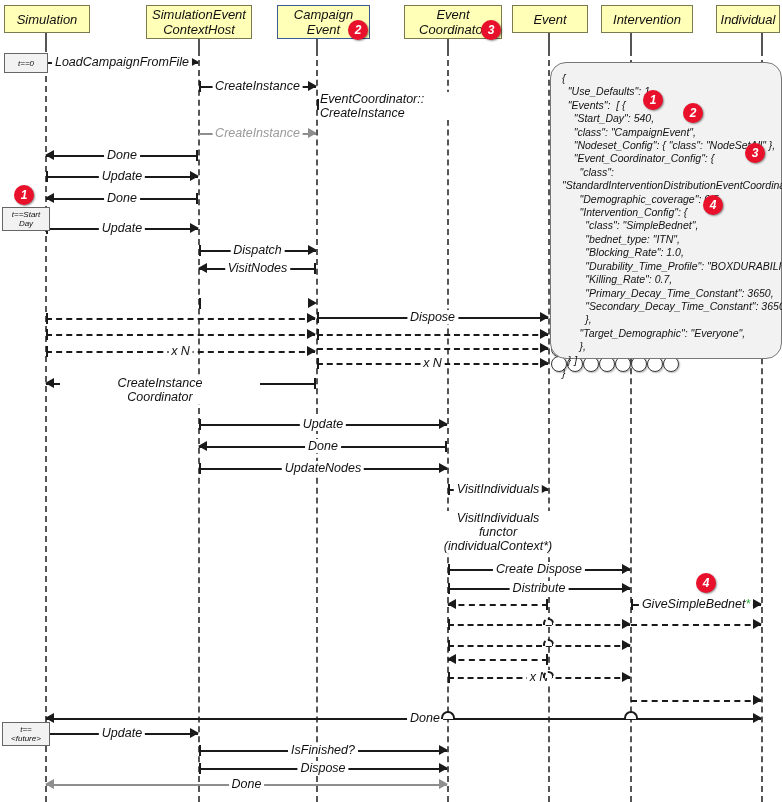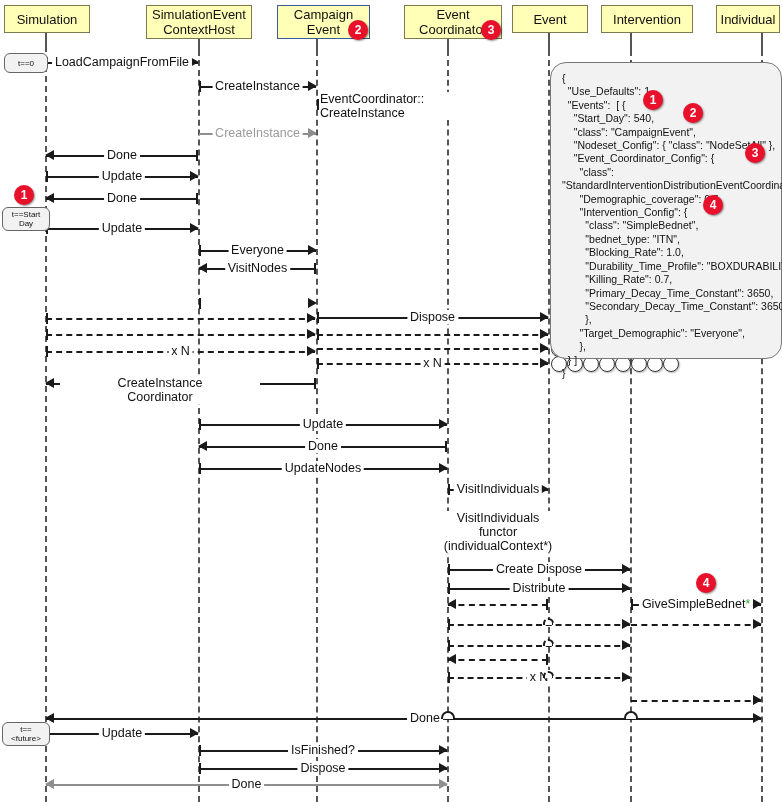--- a/index.html
+++ b/index.html
@@ -1,17 +1,17 @@
 <!DOCTYPE html>
 <html><head>
 <meta charset="utf-8">
 <style>
   html,body{margin:0;padding:0;background:#ffffff;}
   body{width:782px;height:802px;position:relative;font-family:"Liberation Sans",sans-serif;overflow:hidden;}
-  #stage{position:absolute;left:0;top:0;width:782px;height:802px;}
+  #stage{position:absolute;left:0;top:0;width:782px;height:802px;font-style:italic;}
 
   
   .ll-head{
     position:absolute;background:#ffffb8;border:1px solid #7a7a50;
     box-sizing:border-box;text-align:center;color:#111;
     font-size:13px;line-height:15px;display:flex;align-items:center;
     justify-content:center;padding:2px 3px;
   }
   .ll-head.blue{border-color:#3b5b92;}
   .lifeline{
@@ -22,21 +22,21 @@
   
   .callout{
     position:absolute;width:20px;height:20px;border-radius:50%;
     background:#e8102a;color:#fff;font-size:12px;font-weight:bold;
     display:flex;align-items:center;justify-content:center;
     box-shadow:1px 1px 2px rgba(0,0,0,.45);z-index:40;
   }
 
   
   .timebadge{
-    position:absolute;border:1px solid #666;border-radius:6px;
+    position:absolute;border:1px solid #666;border-radius:0;
     background:#f2f2f2;font-size:8px;line-height:9px;text-align:center;
     display:flex;align-items:center;justify-content:center;color:#111;
     box-sizing:border-box;z-index:30;
   }
 
   
   .msg{position:absolute;height:0;}
   .msg .line{position:absolute;left:0;top:0;width:100%;height:0;
       border-top:2px solid #1a1a1a;}
   .msg.dash .line{border-top:2px dashed #1a1a1a;}
@@ -243,21 +243,21 @@
     <div class="line"></div>
     <div class="tick s"></div>
     <div class="head r"></div>
     <div class="lbl">Update</div>
   </div>
 
   <div class="msg" style="left:199px;top:250px;width:117px;">
     <div class="line"></div>
     <div class="tick s"></div>
     <div class="head r"></div>
-    <div class="lbl">Everyone</div>
+    <div class="lbl">Dispatch</div>
   </div>
 
   <div class="msg" style="left:199px;top:268px;width:117px;">
     <div class="line"></div>
     <div class="tick e"></div>
     <div class="head l"></div>
     <div class="lbl">VisitNodes</div>
   </div>
 
   <div class="msg" style="left:199px;top:303px;width:117px;">

